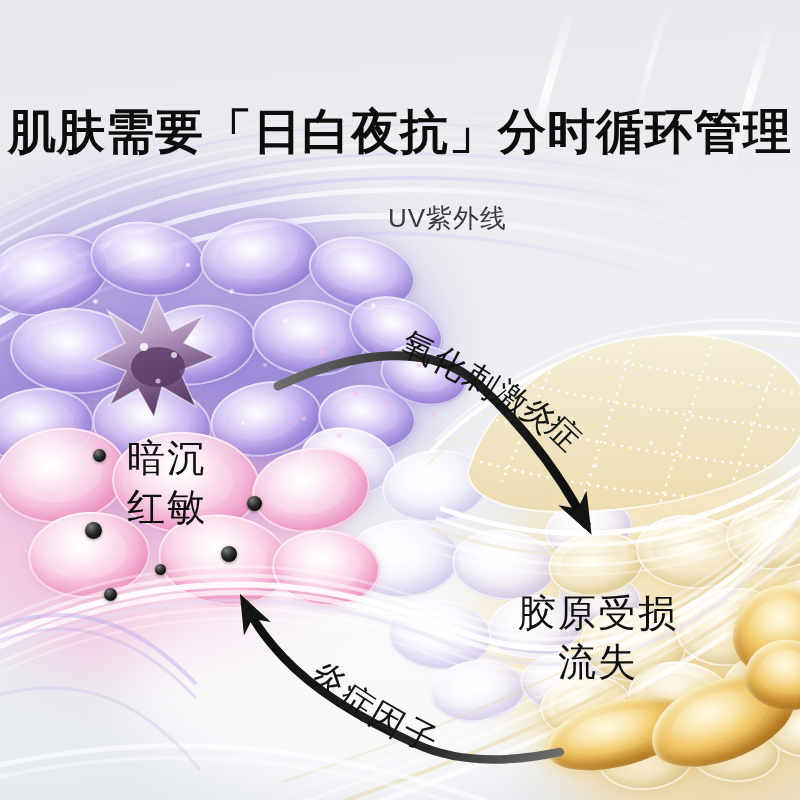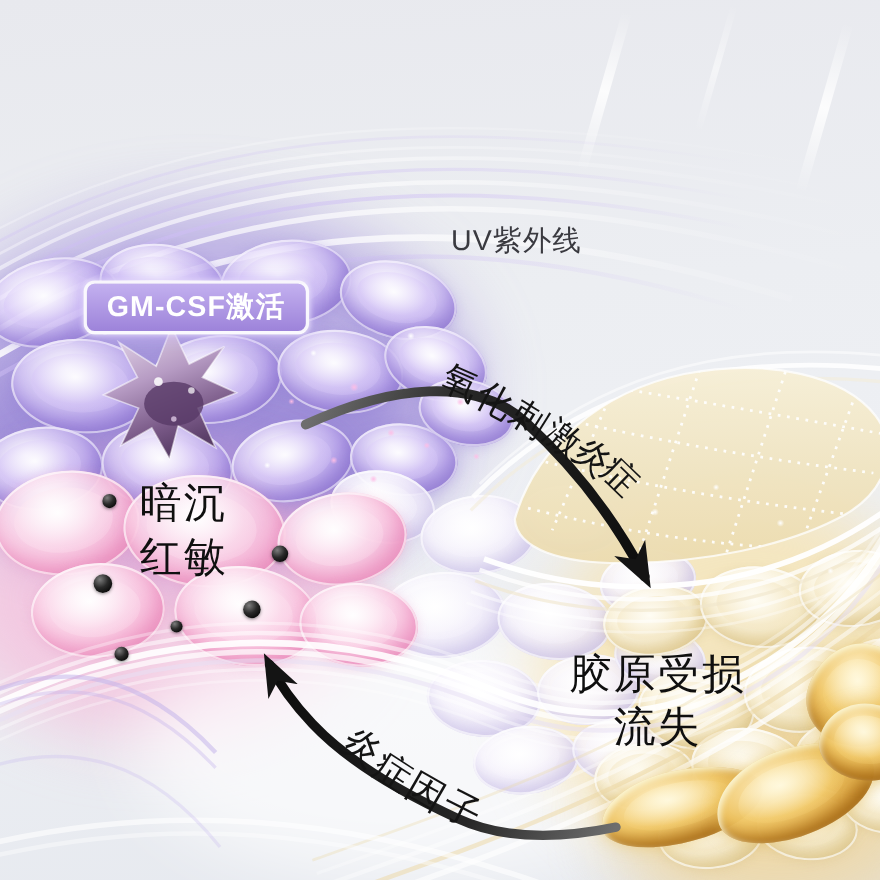--- a/index.html
+++ b/index.html
@@ -43,21 +43,21 @@
     background:radial-gradient(circle at 34% 28%,#7d7d7d 0%,#2a2a2a 45%,#000 90%);
     box-shadow:0 1px 3px rgba(0,0,0,.45);}
   .sp{position:absolute;border-radius:50%;background:radial-gradient(circle,rgba(255,255,255,1) 0%,rgba(255,255,255,0) 70%);}
   .sp-pink{background:radial-gradient(circle,rgba(255,190,230,.95) 0%,rgba(255,190,230,0) 70%);}
 
   
   .subtitle{position:absolute;left:0;top:52px;width:800px;text-align:center;
     font-size:34px;font-weight:500;letter-spacing:1px;color:#141414;}
   .title{position:absolute;left:0;top:100px;width:800px;text-align:center;
     font-size:48px;font-weight:700;letter-spacing:1px;color:#0d0d0d;}
-  .uv-label{position:absolute;left:410px;top:201px;font-size:26px;color:#3a3a40;letter-spacing:1px;}
+  .uv-label{position:absolute;left:388px;top:201px;font-size:26px;color:#3a3a40;letter-spacing:1px;}
   .badge{position:absolute;left:76px;top:255px;padding:3px 18px 5px;
     font-size:26px;font-weight:700;color:#fff;letter-spacing:1px;
     background:linear-gradient(180deg,#c3b0ef 0%,#a留88ddb 50%,#9d83da 100%);
     background:linear-gradient(180deg,#c3b0ef,#9d83da);
     border:3px solid rgba(255,255,255,.92);border-radius:10px;
     box-shadow:0 0 16px rgba(196,176,244,.95),0 0 5px rgba(255,255,255,.9);}
   .state{position:absolute;text-align:center;font-size:38px;font-weight:500;color:#0f0f0f;line-height:49px;letter-spacing:2px;}
   .state-left{left:86px;top:434px;width:162px;}
   .state-right{left:498px;top:589px;width:200px;}
   .arc{position:absolute;}
@@ -295,22 +295,22 @@
       </linearGradient>
       <marker id="ah" viewBox="0 0 12 10" refX="8.5" refY="5" markerWidth="4.6" markerHeight="4.2" orient="auto">
         <path d="M0,0.4 L12,5 L0,9.6 L3.4,5 Z" fill="#141414"></path>
       </marker>
     </defs>
     <path d="M 278,386 C 356,350 432,342 478,384 C 526,428 562,478 586,524" fill="none" stroke="url(#agrad1)" stroke-width="9" stroke-linecap="round" marker-end="url(#ah)"></path>
     <path d="M 560,752 C 502,764 455,762 416,744 C 368,722 318,694 284,658 C 267,640 253,620 245,604" fill="none" stroke="url(#agrad2)" stroke-width="8.5" stroke-linecap="round" marker-end="url(#ah)"></path>
   </svg>
 
   <div class="layer z9">
+    <div class="title">肌肤需要「日白夜抗」分时循环管理</div>
     <div class="uv-label">UV紫外线</div>
-    <div class="badge">GM-CSF激活</div>
     <div class="state state-left">
       <div>暗沉</div>
       <div>红敏</div>
     </div>
     <div class="state state-right">
       <div>胶原受损</div>
       <div>流失</div>
     </div>
     <div class="arc arc-top">
         <span>氧</span>

